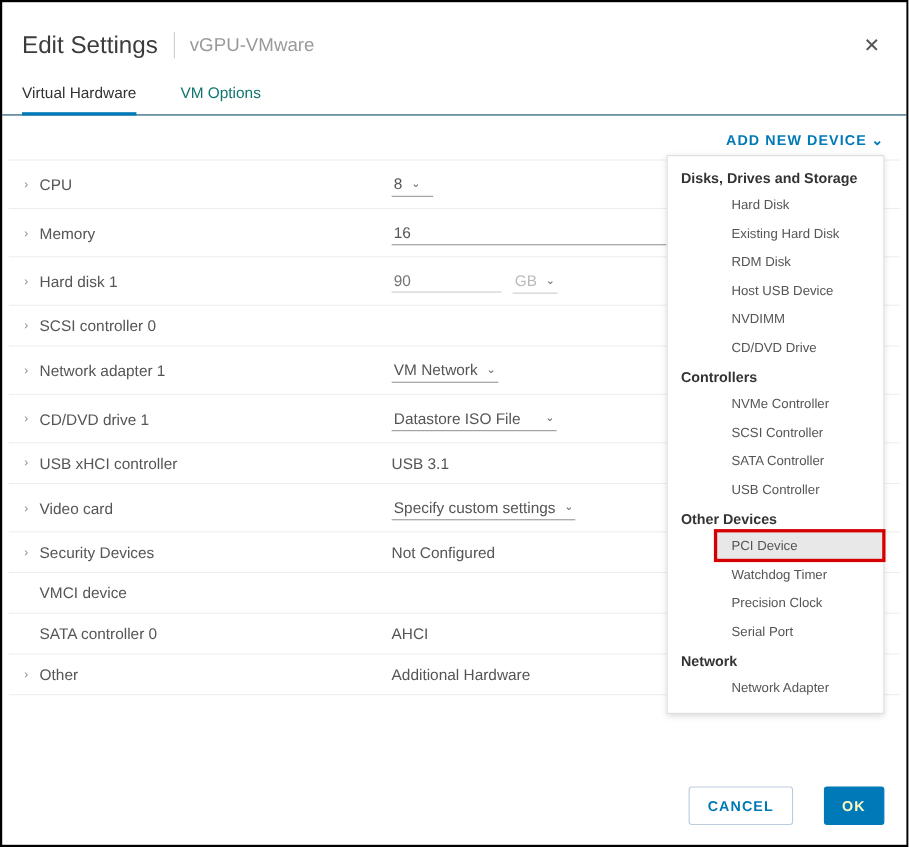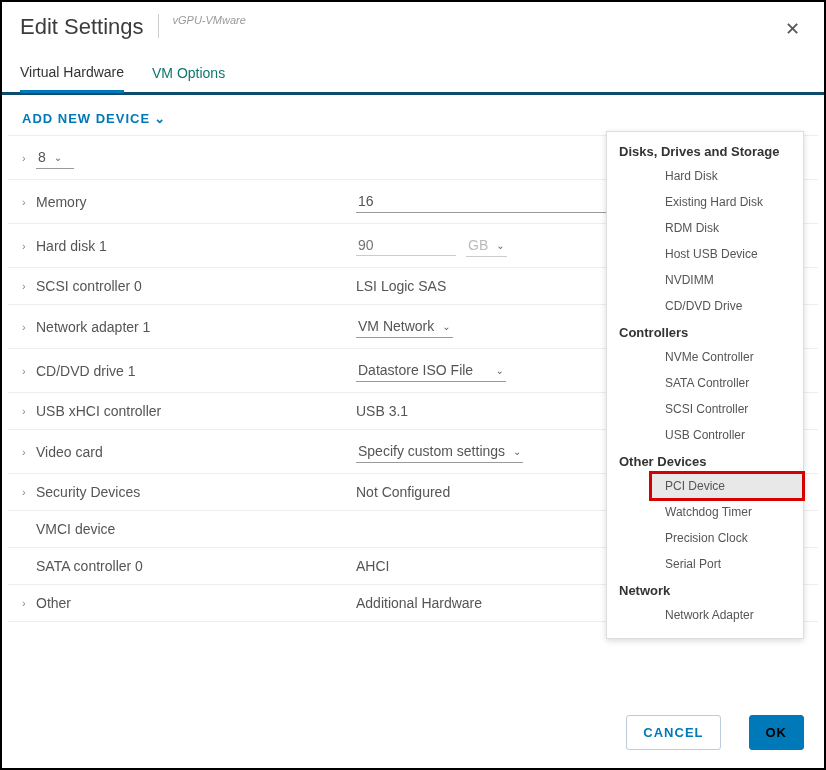--- a/index.html
+++ b/index.html
@@ -1,26 +1,26 @@
 <!DOCTYPE html>
 <html><head>
 <meta charset="utf-8">
 <style>
   * { box-sizing: border-box; margin: 0; padding: 0; font-family: "Segoe UI", Arial, sans-serif; }
   body { background: #fff; }
   .frame { width: 826px; height: 770px; border: 2px solid #000; position: relative; background: #fff; }
-  .header { display: flex; padding: 12px 18px 6px 18px; }
+  .header { display: flex; align-items: center; padding: 24px 18px 6px 18px; }
   .title { font-size: 22px; color: #3c3c3c; font-weight: 400; }
   .divider-v { width: 1px; height: 24px; background: #ccc; margin: 0 14px; }
-  .subtitle { font-size: 11px; color: #9a9a9a; font-style: italic; }
+  .subtitle { font-size: 17px; color: #9a9a9a; }
   .close-btn { margin-left: auto; font-size: 18px; color: #555; cursor: pointer; padding: 4px 6px; }
-  .tabs { display: flex; gap: 28px; padding: 8px 18px 0 18px; border-bottom: 3px solid #0c4a6e; align-items: center; }
+  .tabs { display: flex; gap: 40px; padding: 8px 18px 0 18px; border-bottom: 1px solid #0c4a6e; }
   .tab { font-size: 14px; color: #0f766e; padding: 6px 0 10px 0; cursor: pointer; }
   .tab.active { color: #333; border-bottom: 3px solid #0079b8; margin-bottom: -1px; }
-  .add-row { text-align: left; padding: 14px 20px 8px 20px; }
+  .add-row { text-align: right; padding: 14px 20px 8px 36px; }
   .add-btn { color: #0079b8; font-size: 13px; letter-spacing: 1px; font-weight: 600; cursor: pointer; display: inline-flex; align-items: center; gap: 4px; }
   .rows { padding: 0 6px; }
   .row { display: flex; align-items: center; padding: 10px 14px; border-top: 1px solid #eee; font-size: 14px; color: #555; }
   .row .chev { width: 14px; font-size: 11px; color: #888; flex: 0 0 14px; }
   .row .label { flex: 0 0 320px; }
   .row .val { flex: 1; display: flex; align-items: center; gap: 10px; color: #555; }
   .sel { display: inline-flex; align-items: center; gap: 8px; border-bottom: 1px solid #999; padding: 3px 2px; min-width: 38px; cursor: pointer; }
   .sel.wide1 { min-width: 260px; justify-content: space-between; }
   .sel.wide2 { min-width: 150px; justify-content: space-between; text-align: center; }
   .sel .caret { font-size: 10px; color: #666; }
@@ -28,21 +28,21 @@
   .txt { border: none; border-bottom: 1px solid #ccc; font-size: 14px; width: 100px; color: #737373; padding: 2px; }
   .plain { color: #555; }
   .content-area { position: relative; }
   .dropdown { position: absolute; top: 36px; right: 20px; width: 198px; background: #fff; border: 1px solid #ddd; box-shadow: 0 2px 6px rgba(0,0,0,0.15); padding: 6px 0 10px 0; }
   .dd-head { font-size: 13px; font-weight: 700; color: #333; padding: 6px 12px 4px 12px; }
   .dd-item { font-size: 12px; color: #555; padding: 6px 14px; cursor: pointer; margin-left: 44px; }
   .dd-item.highlight { background: #e8e8e8; outline: 3px solid #d60000; outline-offset: -1px; position: relative; z-index: 5; }
   .footer { position: absolute; bottom: 18px; right: 20px; display: flex; gap: 28px; }
   .btn { font-size: 13px; font-weight: 600; letter-spacing: 1px; padding: 9px 16px; cursor: pointer; border-radius: 3px; }
   .btn.cancel { color: #0079b8; background: #fff; border: 1px solid #bcd; }
-  .btn.ok { color: #000000; background: #0079b8; border: 1px solid #0079b8; }
+  .btn.ok { color: #fef9c3; background: #0079b8; border: 1px solid #0079b8; }
 </style>
 </head>
 <body>
 <div class="frame">
 
   <div class="header">
     <span class="title">Edit Settings</span>
     <span class="divider-v"></span>
     <span class="subtitle">vGPU-VMware</span>
     <span class="close-btn">✕</span>
@@ -59,20 +59,21 @@
       <span class="add-btn">
         <span>ADD NEW DEVICE</span>
         <span class="caret">⌄</span>
       </span>
     </div>
 
     <div class="rows">
 
       <div class="row">
         <span class="chev">›</span>
+        <span class="label">CPU</span>
         <span class="val">
           <span class="sel">
             <span>8</span>
             <span class="caret">⌄</span>
           </span>
         </span>
       </div>
 
       <div class="row">
         <span class="chev">›</span>
@@ -97,21 +98,20 @@
           <span class="sel disabled">
             <span>GB</span>
             <span class="caret">⌄</span>
           </span>
         </span>
       </div>
 
       <div class="row">
         <span class="chev">›</span>
         <span class="label">SCSI controller 0</span>
-        <span class="val plain">LSI Logic SAS</span>
       </div>
 
       <div class="row">
         <span class="chev">›</span>
         <span class="label">Network adapter 1</span>
         <span class="val">
           <span class="sel">
             <span>VM Network</span>
             <span class="caret">⌄</span>
           </span>
@@ -175,22 +175,22 @@
     <div class="dropdown">
       <div class="dd-head">Disks, Drives and Storage</div>
       <div class="dd-item">Hard Disk</div>
       <div class="dd-item">Existing Hard Disk</div>
       <div class="dd-item">RDM Disk</div>
       <div class="dd-item">Host USB Device</div>
       <div class="dd-item">NVDIMM</div>
       <div class="dd-item">CD/DVD Drive</div>
       <div class="dd-head">Controllers</div>
       <div class="dd-item">NVMe Controller</div>
+      <div class="dd-item">SCSI Controller</div>
       <div class="dd-item">SATA Controller</div>
-      <div class="dd-item">SCSI Controller</div>
       <div class="dd-item">USB Controller</div>
       <div class="dd-head">Other Devices</div>
       <div class="dd-item highlight">PCI Device</div>
       <div class="dd-item">Watchdog Timer</div>
       <div class="dd-item">Precision Clock</div>
       <div class="dd-item">Serial Port</div>
       <div class="dd-head">Network</div>
       <div class="dd-item">Network Adapter</div>
     </div>
 

